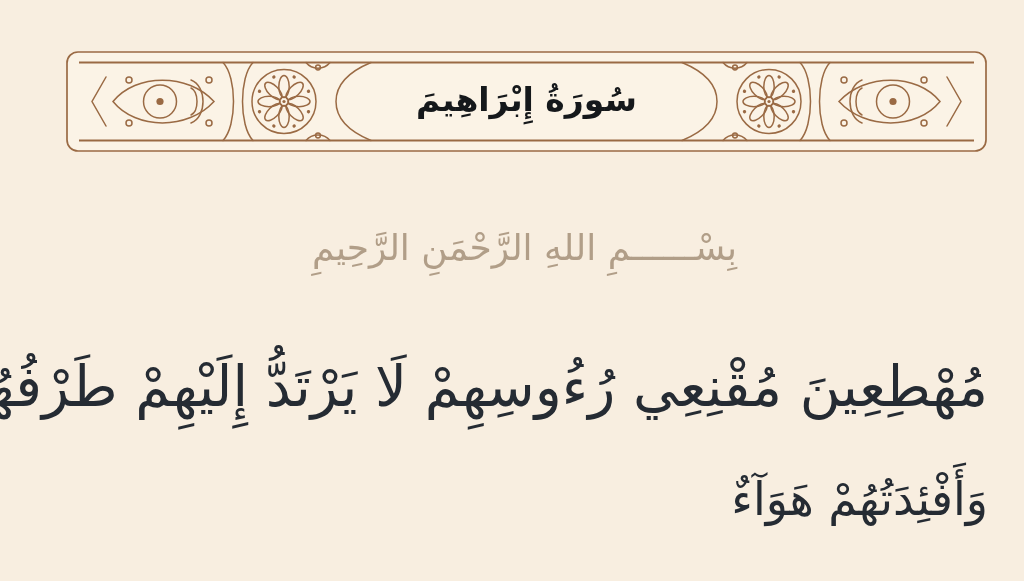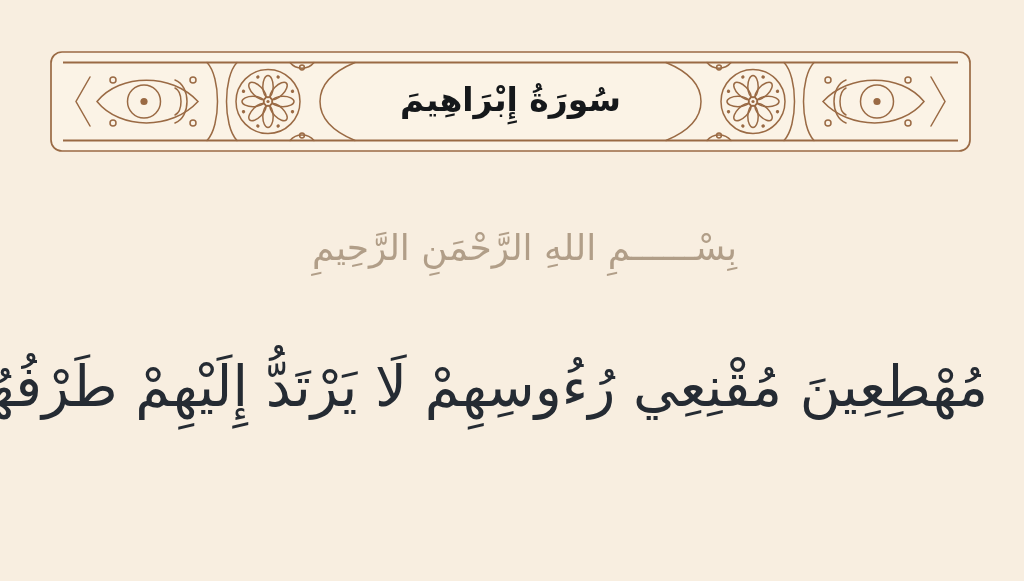--- a/index.html
+++ b/index.html
@@ -4,21 +4,21 @@
 <style>
   html,body{margin:0;padding:0;}
   body{
     width:1024px;height:581px;overflow:hidden;position:relative;
     background:#f8eee0;
     font-family:"DejaVu Sans",sans-serif;
   }
   .stage{position:absolute;inset:0;}
 
   
-  .banner{position:absolute;left:50px;top:51px;width:921px;height:101px;border-radius:6px;}
+  .banner{position:absolute;left:66px;top:51px;width:921px;height:101px;border-radius:6px;}
   .banner svg{position:absolute;inset:0;display:block;}
   .surah-title{
     position:absolute;inset:0;display:flex;align-items:center;justify-content:center;
     font-size:33px;font-weight:bold;color:#15181b;padding-bottom:4px;
     direction:rtl;
   }
 
   
   .bismillah{
     position:absolute;top:200px;left:0;right:0;height:96px;line-height:96px;
@@ -102,17 +102,17 @@
       <use href="#orn" transform="translate(921,0) scale(-1,1)"></use>
     </svg>
     <div class="surah-title">سُورَةُ إِبْرَاهِيمَ</div>
   </div>
 
   <div class="bismillah">بِسْــــــمِ اللهِ الرَّحْمَنِ الرَّحِيمِ</div>
 
   <div class="verse">
     <div class="verse-line1">مُهْطِعِينَ مُقْنِعِي رُءُوسِهِمْ لَا يَرْتَدُّ إِلَيْهِمْ طَرْفُهُمْ</div>
     <div class="verse-line2">
-      
+      <span>وَأَفْئِدَتُهُمْ هَوَآءٌ</span>
     </div>
   </div>
 
 </div>
 
 </body></html>

